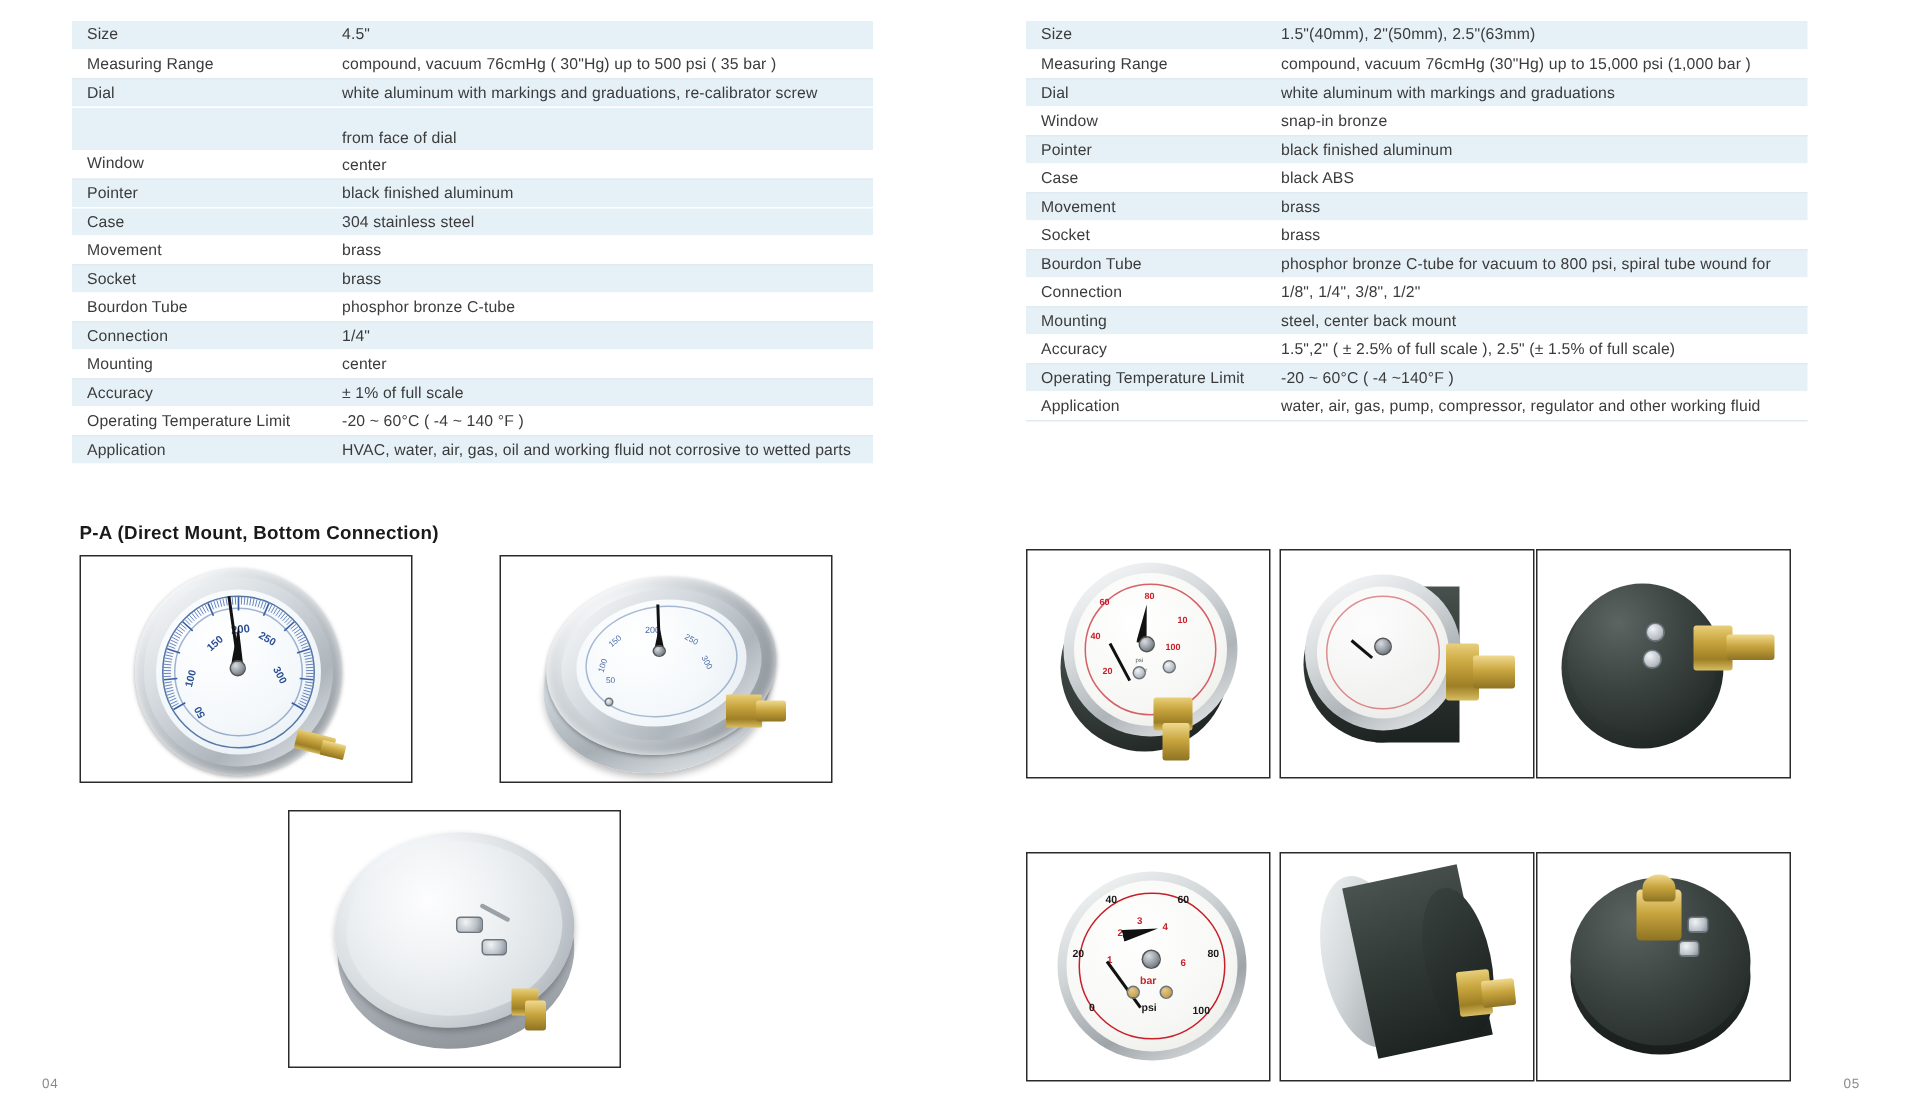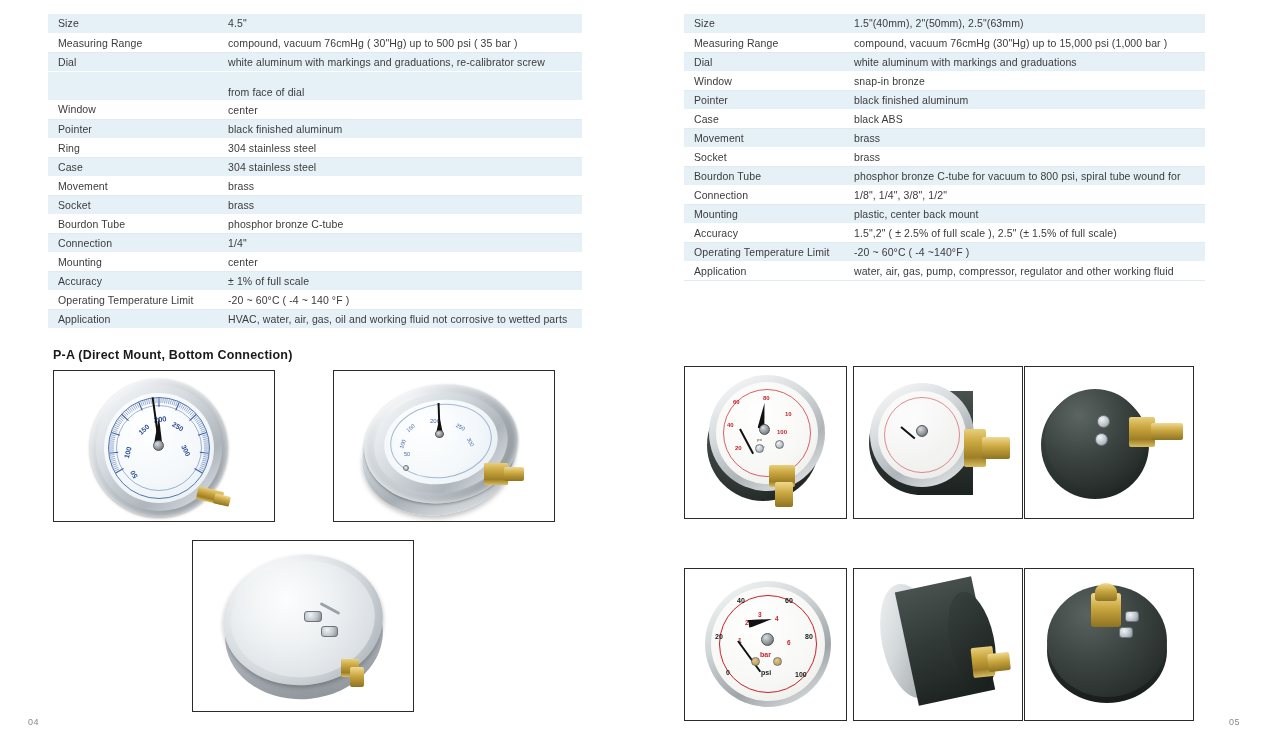--- a/index.html
+++ b/index.html
@@ -164,24 +164,20 @@
         <td class="label"></td>
         <td class="value">from face of dial</td>
       </tr>
       <tr class="row-even">
         <td class="label">Window</td>
         <td class="value">center</td>
       </tr>
       <tr class="row-odd">
         <td class="label">Pointer</td>
         <td class="value">black finished aluminum</td>
-      </tr>
-      <tr class="row-even">
-        <td class="label">Ring</td>
-        <td class="value">304 stainless steel</td>
       </tr>
       <tr class="row-odd">
         <td class="label">Case</td>
         <td class="value">304 stainless steel</td>
       </tr>
       <tr class="row-even">
         <td class="label">Movement</td>
         <td class="value">brass</td>
       </tr>
       <tr class="row-odd">
@@ -430,21 +426,21 @@
       <tr class="row-odd">
         <td class="label">Bourdon Tube</td>
         <td class="value">phosphor bronze C-tube for vacuum to 800 psi, spiral tube wound for</td>
       </tr>
       <tr class="row-even">
         <td class="label">Connection</td>
         <td class="value">1/8", 1/4", 3/8", 1/2"</td>
       </tr>
       <tr class="row-odd">
         <td class="label">Mounting</td>
-        <td class="value">plastic, center back mount</td>
+        <td class="value">steel, center back mount</td>
       </tr>
       <tr class="row-even">
         <td class="label">Accuracy</td>
         <td class="value">1.5",2" ( ± 2.5% of full scale ), 2.5" (± 1.5% of full scale)</td>
       </tr>
       <tr class="row-odd">
         <td class="label">Operating Temperature Limit</td>
         <td class="value">-20 ~ 60°C ( -4 ~140°F )</td>
       </tr>
       <tr class="row-even">

